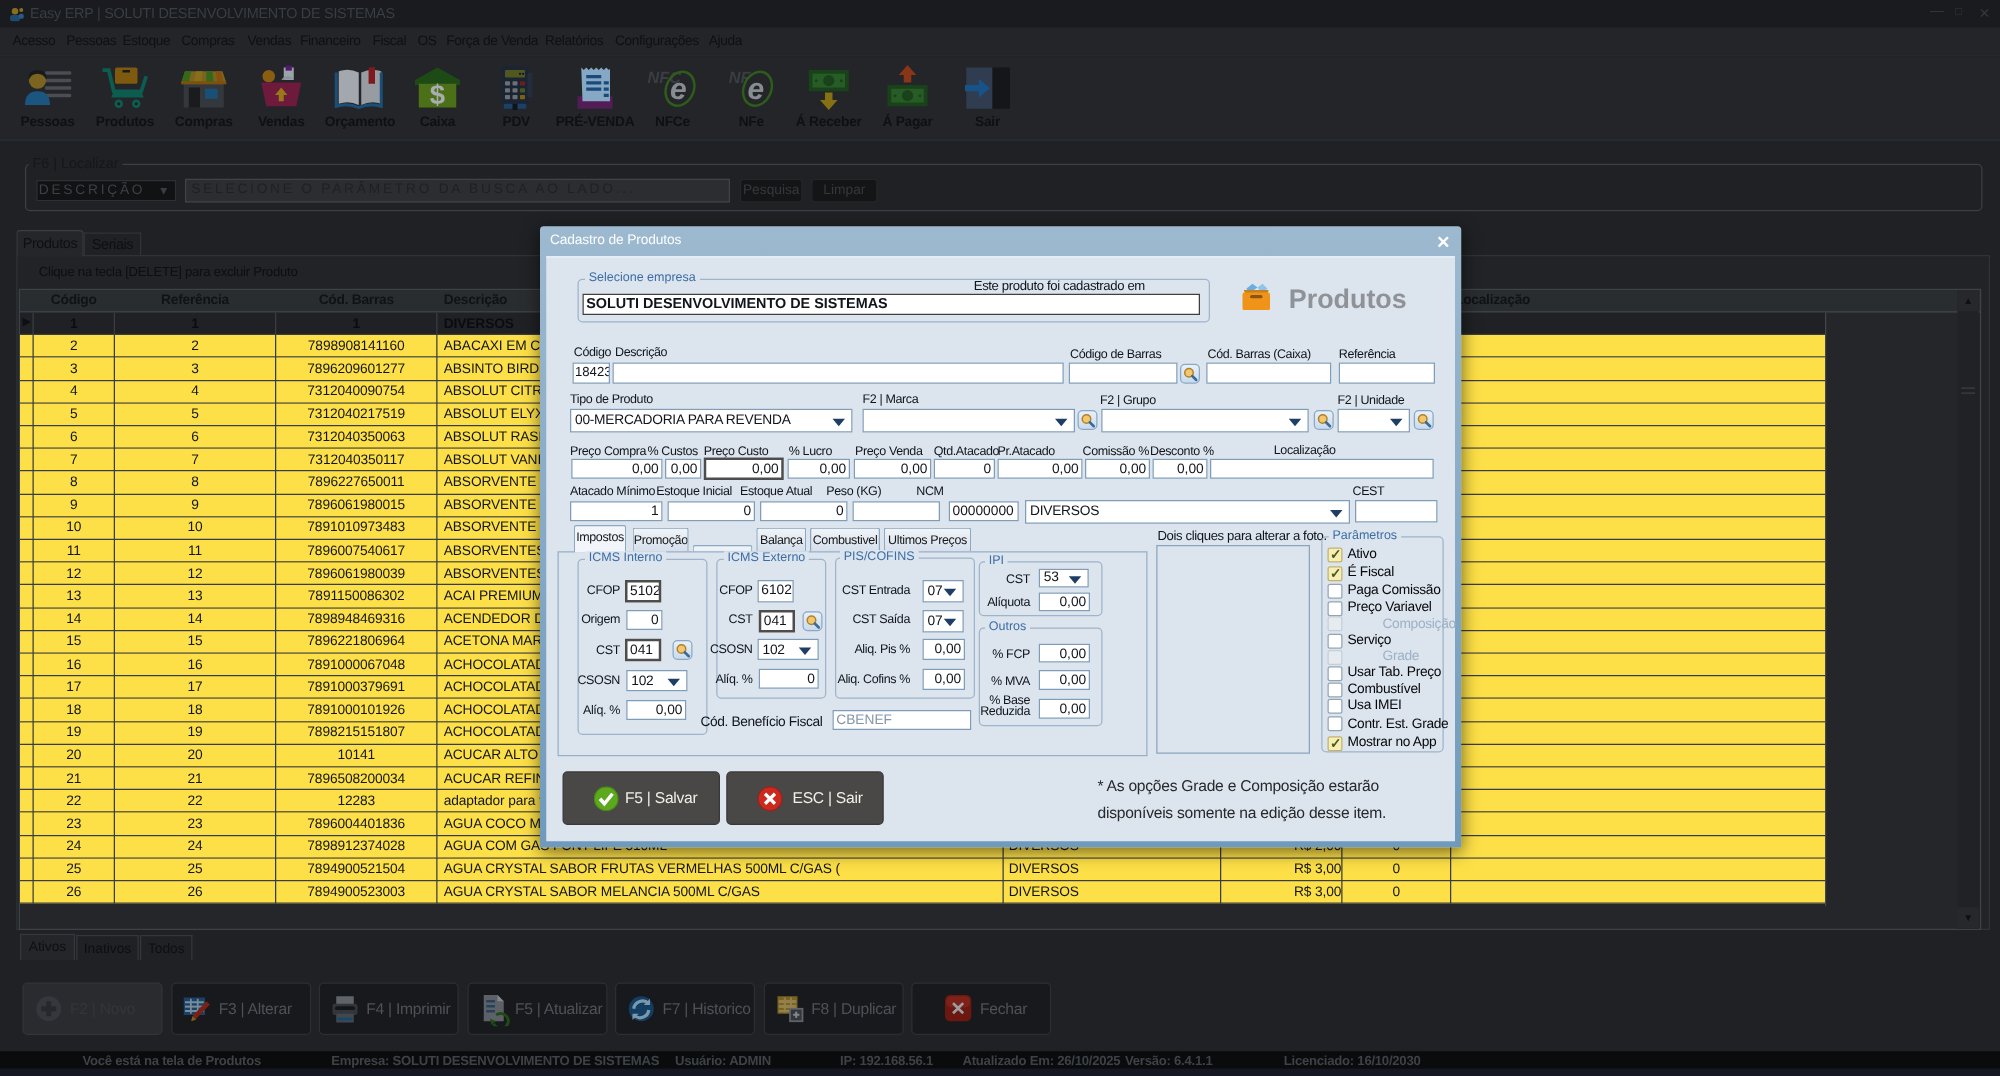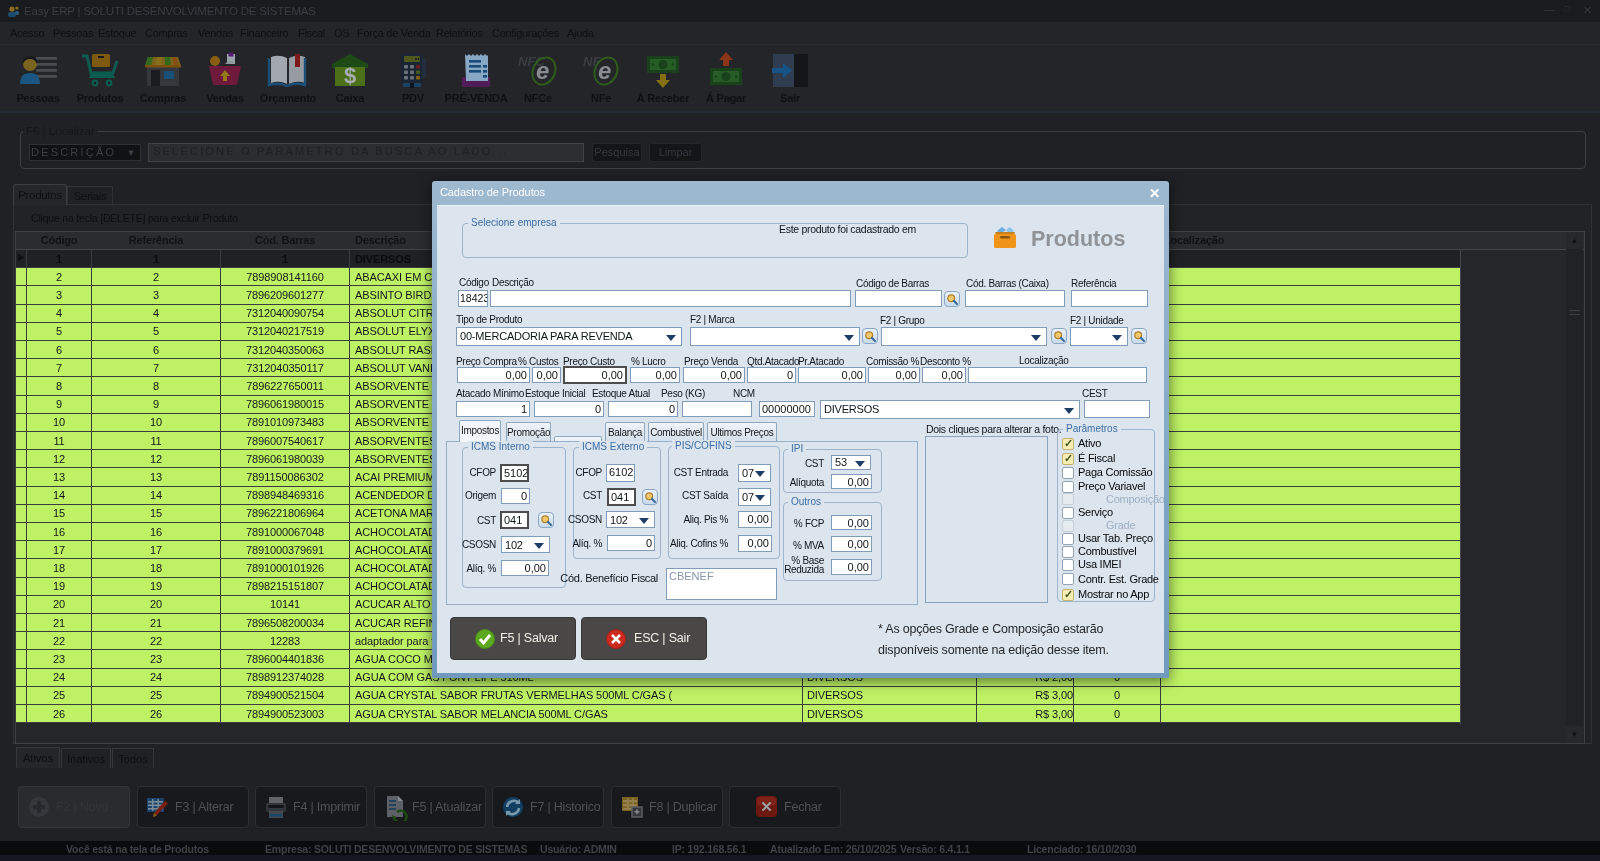--- a/index.html
+++ b/index.html
@@ -25,21 +25,21 @@
 .f6btn{position:absolute;top:143px;height:19px;background:#131517;border:1px solid #242629;border-radius:3px;color:#35393d;font-size:11px;text-align:center;line-height:17px;}
 
 .mtab{position:absolute;font-size:11.5px;letter-spacing:-0.3px;color:#0d0f12;text-align:center;overflow:hidden;}
 #tabpanel{position:absolute;left:13px;top:204px;width:1579px;height:540px;border:1px solid #303336;background:#212326;}
 #delhint{position:absolute;left:31px;top:212px;font-size:10.5px;letter-spacing:-0.2px;color:#0c0e11;}
 
 #grid{position:absolute;left:15px;top:231px;width:1570px;height:513px;border:1px solid #3e4145;background:#242629;}
 #ghead{position:absolute;left:0;top:0;width:1568px;height:18px;background:#2a2d30;border-bottom:1px solid #43464a;}
 #ghead .h{position:absolute;top:2px;font-size:11px;font-weight:600;letter-spacing:-0.2px;color:#101215;}
 .vline{position:absolute;top:0;width:1px;background:#3a3d40;}
-.grow{position:absolute;left:0;width:1444px;height:18.2px;background:#bef264;border-bottom:1px solid #3a3d40;}
+.grow{position:absolute;left:0;width:1444px;height:18.2px;background:#fde047;border-bottom:1px solid #3a3d40;}
 .grow.sel{background:#1f2124;}
 .grow.sel .c{font-weight:700;color:#0a0c0f;}
 .grow .c{position:absolute;top:2.5px;font-size:11px;letter-spacing:-0.1px;color:#131619;white-space:nowrap;overflow:hidden;}
 .rowmark{position:absolute;left:2px;top:2px;font-size:9px;color:#0d1013;}
 .c1{left:11px;width:64px;text-align:center;}
 .c2{left:76px;width:128px;text-align:center;}
 .c3{left:205px;width:128px;text-align:center;}
 .c4{left:339px;width:440px;text-align:left;}
 .c5{left:789px;width:174px;text-align:left;padding-left:2px;}
 .c6{left:961px;width:96px;text-align:right;}
@@ -633,20 +633,21 @@
   <div style="position:absolute;left:3px;top:78px;width:11px;height:5px;border-top:1px solid #3c4043;border-bottom:1px solid #3c4043"></div>
  </div>
 </div>
 <div id="dlg">
  <div id="dlgtitle">Cadastro de Produtos</div>
  <div id="dlgx">✕</div>
  <div id="dlgbody"></div>
  <div class="gbox" style="left:30px;top:42px;width:506px;height:35px"></div>
  <div class="glabel" style="left:36px;top:36px">Selecione empresa</div>
  <div class="dlbl" style="left:347px;top:42px;font-size:10.5px">Este produto foi cadastrado em</div>
+ <div class="din" style="left:34px;top:54px;width:494px;height:17px;border:1px solid #3f3f3f;font-weight:700;font-size:11.5px;line-height:15px">SOLUTI DESENVOLVIMENTO DE SISTEMAS</div>
  <svg class="abs" style="left:560px;top:44px" width="26" height="25">
         <path d="M5 6 l5 -4 4 3 -6 4z" fill="#6aaede"></path>
         <path d="M14 5 l4 -3 4 4 -5 3z" fill="#8ec4e8"></path>
         <path d="M3 7 h20 l-2 5 h-16z" fill="#c8801e"></path>
         <rect x="2" y="9" width="22" height="14" rx="1.5" fill="#ef9418"></rect>
         <rect x="8" y="11" width="10" height="2.6" rx="1.3" fill="#8a5510"></rect>
       </svg>
  <div class="abs" style="left:599px;top:46px;font-size:21.5px;font-weight:700;color:#8f9296">Produtos</div>
  <div class="dlbl" style="left:27px;top:96px;font-size:10px">Código</div>
  <div class="dlbl" style="left:60px;top:96px">Descrição</div>
@@ -782,21 +783,21 @@
  <div class="din num" style="left:399px;top:293px;width:41px;height:15px">0,00</div>
  <div class="gbox" style="left:351px;top:321px;width:99px;height:79px"></div>
  <div class="glabel" style="left:356px;top:315px">Outros</div>
  <div class="dlblr" style="left:330px;top:337px;width:62px">% FCP</div>
  <div class="din num" style="left:399px;top:334px;width:41px;height:15px">0,00</div>
  <div class="dlblr" style="left:330px;top:359px;width:62px">% MVA</div>
  <div class="din num" style="left:399px;top:355px;width:41px;height:16px">0,00</div>
  <div class="dlblr" style="left:330px;top:375px;width:62px;line-height:9px">% Base<br>Reduzida</div>
  <div class="din num" style="left:399px;top:378px;width:41px;height:16px">0,00</div>
  <div class="dlblr" style="left:96px;top:391px;width:130px;font-size:11px">Cód. Benefício Fiscal</div>
- <div class="din" style="left:234px;top:387px;width:111px;height:32px;color:#8696a8">CBENEF</div>
+ <div class="din" style="left:234px;top:387px;width:111px;height:16px;color:#8696a8">CBENEF</div>
  <div class="dlbl" style="left:494px;top:242px;font-size:10.5px">Dois cliques para alterar a foto.</div>
  <div class="abs" style="left:493px;top:255px;width:123px;height:167px;border:1px solid #8aa4c0"></div>
  <div class="gbox" style="left:625px;top:248px;width:98px;height:173px"></div>
  <div class="glabel" style="left:631px;top:242px">Parâmetros</div>
  <div class="chk on" style="left:630px;top:256.5px"></div>
       <div class="chklbl" style="left:646px;top:256.0px">Ativo</div>
 <div class="chk on" style="left:630px;top:271.5px"></div>
       <div class="chklbl" style="left:646px;top:271.0px">É Fiscal</div>
 <div class="chk" style="left:630px;top:285.5px"></div>
       <div class="chklbl" style="left:646px;top:285.0px">Paga Comissão</div>

